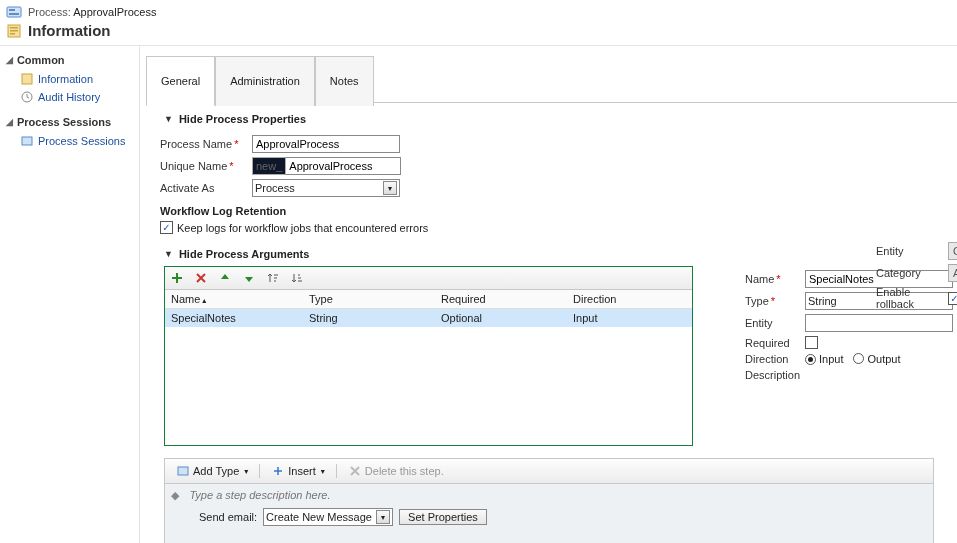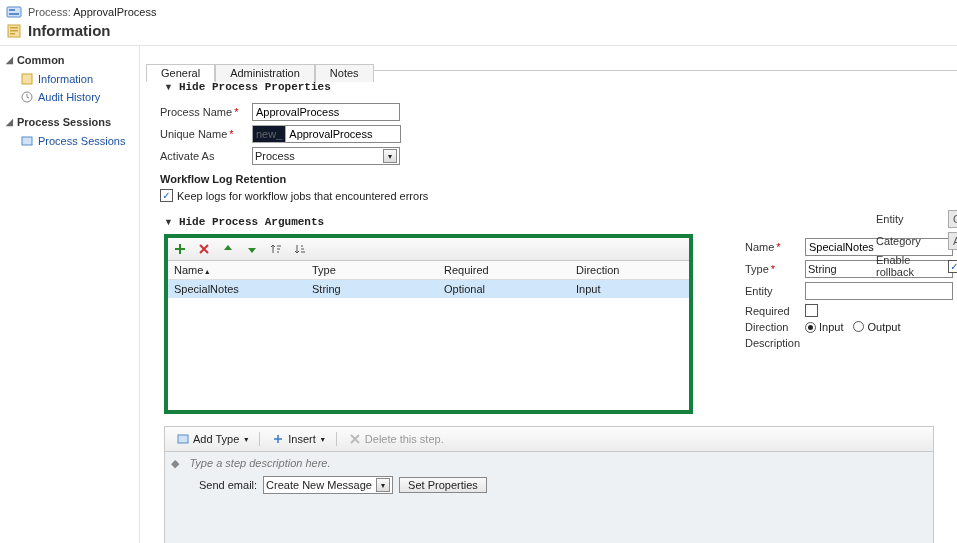--- a/index.html
+++ b/index.html
@@ -14,39 +14,39 @@
   .body { display: flex; flex: 1; border-top: 1px solid #e4e4e4; }
   .sidebar { width: 140px; border-right: 1px solid #e4e4e4; padding: 8px 6px; }
   .side-group { margin-bottom: 10px; }
   .side-head { display: flex; align-items: center; gap: 4px; color: #333; font-weight: bold; cursor: pointer; }
   .side-caret { font-size: 9px; color: #666; }
   .side-items { margin-top: 4px; }
   .side-item { display: flex; align-items: center; gap: 4px; padding: 2px 0 2px 14px; cursor: pointer; }
   .mini-icon { width: 14px; height: 14px; display: inline-flex; align-items: center; justify-content: center; }
   .main { flex: 1; display: flex; flex-direction: column; padding: 6px 0 0 6px; overflow: hidden; }
   .tabs { display: flex; gap: 0; border-bottom: 1px solid #c8c8c8; }
-  .tab { padding: 2px 14px; border: 1px solid #c8c8c8; border-bottom: none; background: #f5f5f5; cursor: pointer; position: relative; top: 12px; }
+  .tab { padding: 18px 14px; border: 1px solid #c8c8c8; border-bottom: none; background: #f5f5f5; cursor: pointer; position: relative; top: 4px; }
   .tab.active { background: #fff; border-bottom: 1px solid #fff; }
   .section-toggle { display: flex; align-items: center; gap: 6px; margin: 10px 0 6px 18px; cursor: pointer; }
   .section-toggle .tri { font-size: 9px; color: #333; }
-  .section-toggle .lbl { font-weight: bold; font-family: Liberation Mono, monospace; }
+  .section-toggle .lbl { font-weight: bold; }
   .props-left { margin-left: 14px; }
   .props-right { position: absolute; left: 730px; }
   .fld-row { display: flex; align-items: center; margin: 4px 0; }
   .fld-lbl { width: 92px; color: #333; }
   .req { color: #c00; margin-left: 2px; }
   .txtinput { border: 1px solid #888; height: 18px; padding: 0 3px; background: #fff; }
   .txtinput.w148 { width: 148px; }
   .selectbox { border: 1px solid #888; height: 18px; width: 148px; padding: 0 2px; background: #fff; display:inline-flex; align-items:center; justify-content:space-between; }
   .selectbox .dd { width: 14px; height: 14px; border: 1px solid #888; background: linear-gradient(#fafafa,#ddd); display:inline-flex; align-items:center; justify-content:center; font-size:8px; }
   .readonly-box { border: 1px solid #aaa; background: #e8e8e8; color: #555; height: 18px; width: 148px; padding: 0 4px; display: inline-flex; align-items: center; }
   .ck { width: 13px; height: 13px; border: 1px solid #555; display: inline-flex; align-items:center; justify-content:center; font-size:10px; color:#2060c0; background:#fff;}
   .subhead { font-weight: bold; margin: 8px 0 2px 0; }
   .args-area { display: flex; margin-left:18px; margin-right:0; }
-  .args-left { flex:1; border:4px solid #15803d; display:flex; flex-direction:column; min-height:180px; margin-right: 16px; max-width: 540px;}
+  .args-left { flex:1; border:1px solid #15803d; display:flex; flex-direction:column; min-height:180px; margin-right: 16px; max-width: 540px;}
   .args-toolbar { background: linear-gradient(#fbfbfb,#ececec); border-bottom:1px solid #c8c8c8; padding:3px 4px; display:flex; gap:8px; }
   .tbtn { width:16px; height:16px; display:inline-flex; align-items:center; justify-content:center; cursor:pointer; }
   .args-headrow, .args-datarow { display:flex; }
   .args-headrow { background:#fafafa; border-bottom:1px solid #ddd; }
   .args-headrow > div, .args-datarow > div { padding:3px 6px; font-size:11px; }
   .c-name { width: 138px; }
   .c-type { width: 132px; }
   .c-req  { width: 132px; }
   .c-dir  { flex:1; }
   .args-headrow .c-name { cursor:pointer; }

